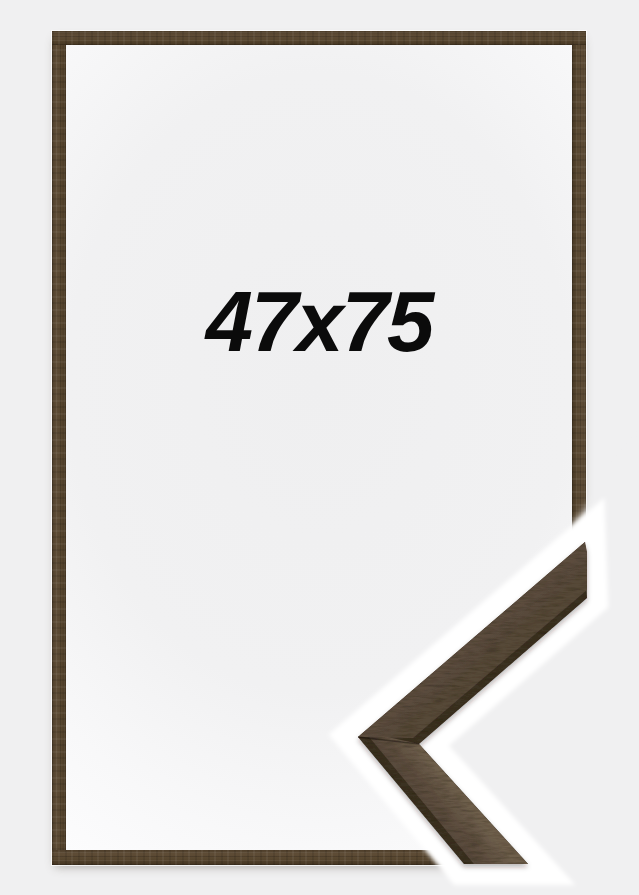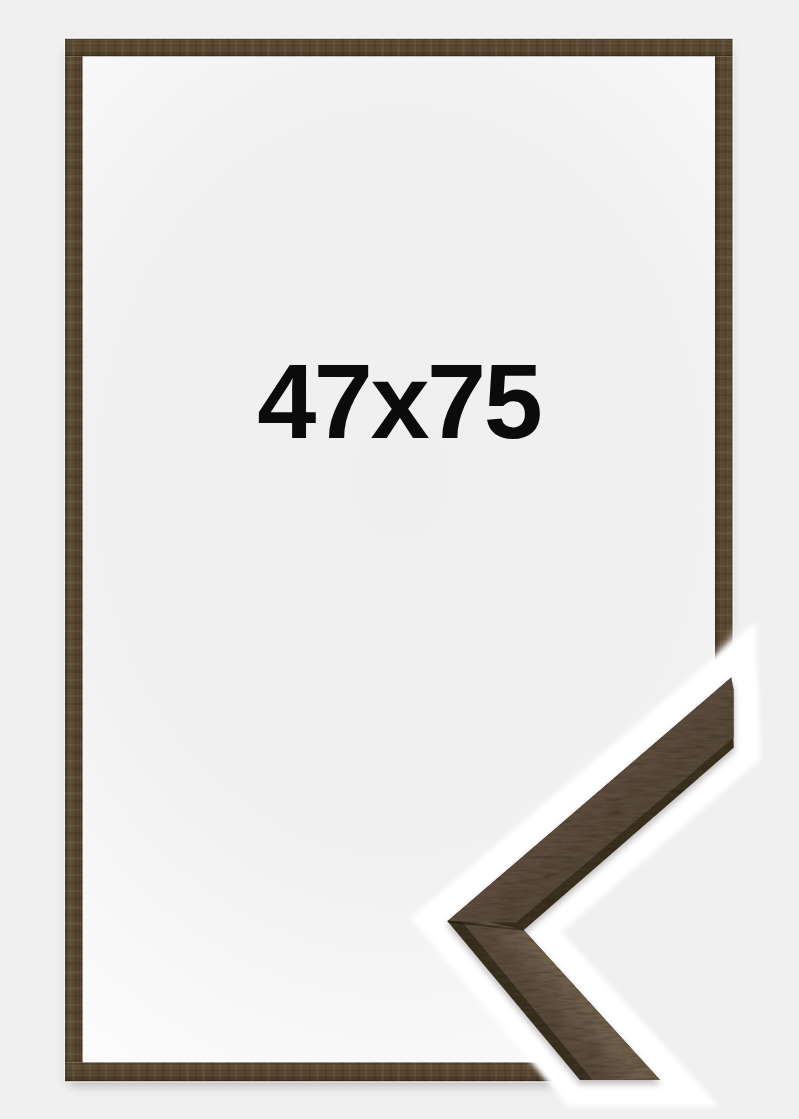--- a/index.html
+++ b/index.html
@@ -1,21 +1,21 @@
 <!DOCTYPE html>
 <html style="--background: #f0f0f1; --wood-base: #57462f; --wood-side-dark: #3b3024; --wood-face-light: #6e5f4c; --wood-face-shade: #564839; --interior-center: #efeff0; --interior-edge: #fcfcfd; --halo: #ffffff; --label-text: #0b0b0b;"><head>
 <meta charset="utf-8">
 <style>
   html,body{margin:0;padding:0;}
   body{
     width:639px;height:895px;overflow:hidden;position:relative;
     background:var(--background,#f0f0f1);
     font-family:"Liberation Sans",sans-serif;
   }
-  .stage{position:absolute;inset:0;}
+  .stage{position:absolute;inset:0;font-style:italic;}
   
   .frame{
     position:absolute;left:52px;top:31px;width:534px;height:834px;
     box-shadow:0 0 0 1px rgba(255,255,255,.75), 0 5px 9px -3px rgba(95,88,78,.45);
   }
   .interior{
     position:absolute;left:14px;top:14px;width:506px;height:805px;
     background:radial-gradient(90% 70% at 50% 42%,
       var(--interior-center,#efeff0) 0%, #f1f1f2 55%, #f8f8f9 82%, var(--interior-edge,#fcfcfd) 100%);
   }

